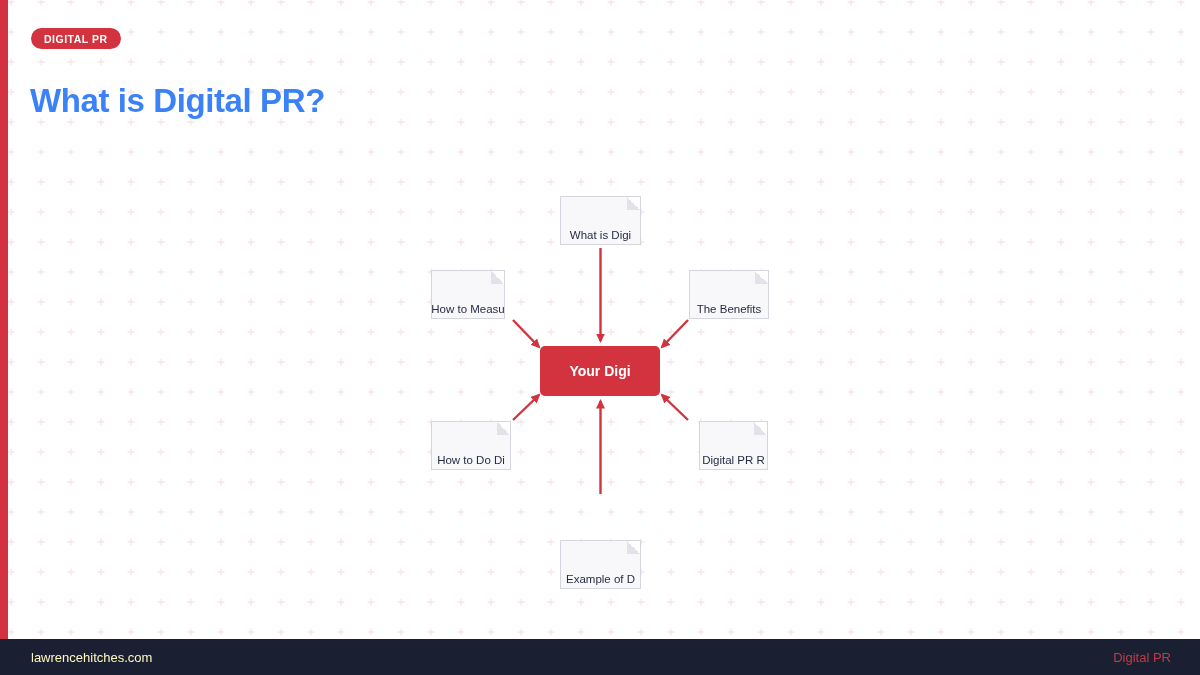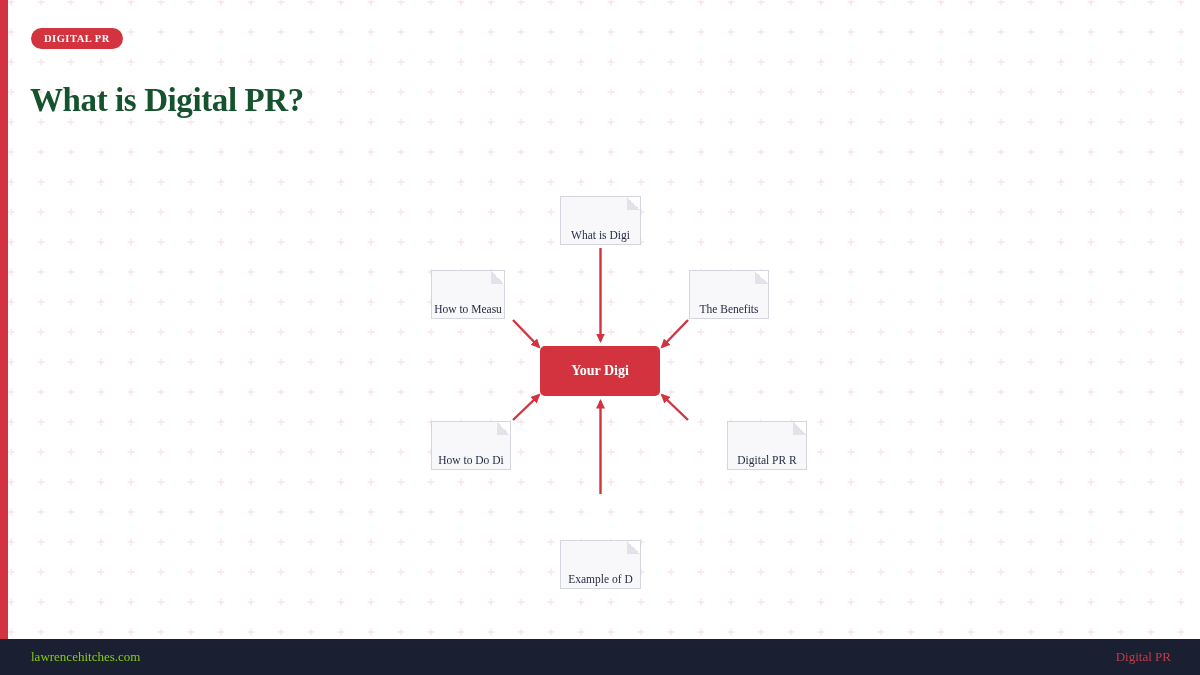--- a/index.html
+++ b/index.html
@@ -2,21 +2,21 @@
 <html><head>
 <meta charset="utf-8">
 <style>
   html, body { margin: 0; padding: 0; background: #ffffff; }
   .slide {
     position: relative;
     width: 1200px;
     height: 675px;
     background: #ffffff;
     overflow: hidden;
-    font-family: Liberation Serif, serif;
+    font-family: Liberation Sans, sans-serif;
   }
   .bg-pattern {
     position: absolute;
     left: 0; top: 0;
     width: 1200px; height: 675px;
     pointer-events: none;
   }
   .accent-strip {
     position: absolute;
     left: 0; top: 0;
@@ -35,21 +35,21 @@
     font-weight: bold;
     letter-spacing: 0.5px;
     padding: 0 13px;
     border-radius: 11px;
   }
   .heading {
     position: absolute;
     left: 30px; top: 60px;
     font-size: 33px;
     font-weight: bold;
-    color: #14532d;
+    color: #3b82f6;
     letter-spacing: -0.4px;
   }
   .node {
     position: absolute;
     background: #f8f8fb;
     border: 1px solid #d5d5e0;
     box-sizing: border-box;
     display: flex;
     align-items: center;
     justify-content: center;
@@ -62,21 +62,21 @@
   .node .fold {
     position: absolute;
     top: 0; right: 0;
     width: 13px; height: 13px;
     background: linear-gradient(to top right, #e2e2ea 50%, #ffffff 50%);
   }
   .node-top    { left: 560px; top: 196px; width: 81px; height: 49px; }
   .node-ul     { left: 431px; top: 270px; width: 74px; height: 49px; }
   .node-ur     { left: 689px; top: 270px; width: 80px; height: 49px; text-align: center; }
   .node-ll     { left: 431px; top: 421px; width: 80px; height: 49px; }
-  .node-lr     { left: 727px; top: 421px; width: 80px; height: 49px; }
+  .node-lr     { left: 699px; top: 421px; width: 69px; height: 49px; }
   .node-bottom { left: 560px; top: 496px; width: 81px; height: 49px; margin-top: 44px; }
   .center-node {
     position: absolute;
     left: 540px; top: 346px;
     width: 120px; height: 50px;
     background: #d2333e;
     border-radius: 5px;
     color: #ffffff;
     font-weight: bold;
     font-size: 14px;
@@ -94,21 +94,21 @@
     position: absolute;
     left: 0; bottom: 0;
     width: 100%; height: 36px;
     background: #1a1f31;
     display: flex;
     align-items: center;
     justify-content: space-between;
     padding: 0 29px 0 31px;
     box-sizing: border-box;
   }
-  .footer-site { color: #84cc16; font-size: 13px; }
+  .footer-site { color: #fef9c3; font-size: 13px; }
   .footer-link { color: #c23c46; font-size: 13px; text-decoration: none; }
 </style>
 </head>
 <body>
 
 <div class="slide">
 
   <svg class="bg-pattern" xmlns="http://www.w3.org/2000/svg">
     <defs>
       <pattern id="pluspat" width="30" height="30" patternUnits="userSpaceOnUse" patternTransform="translate(-4,-13)">

